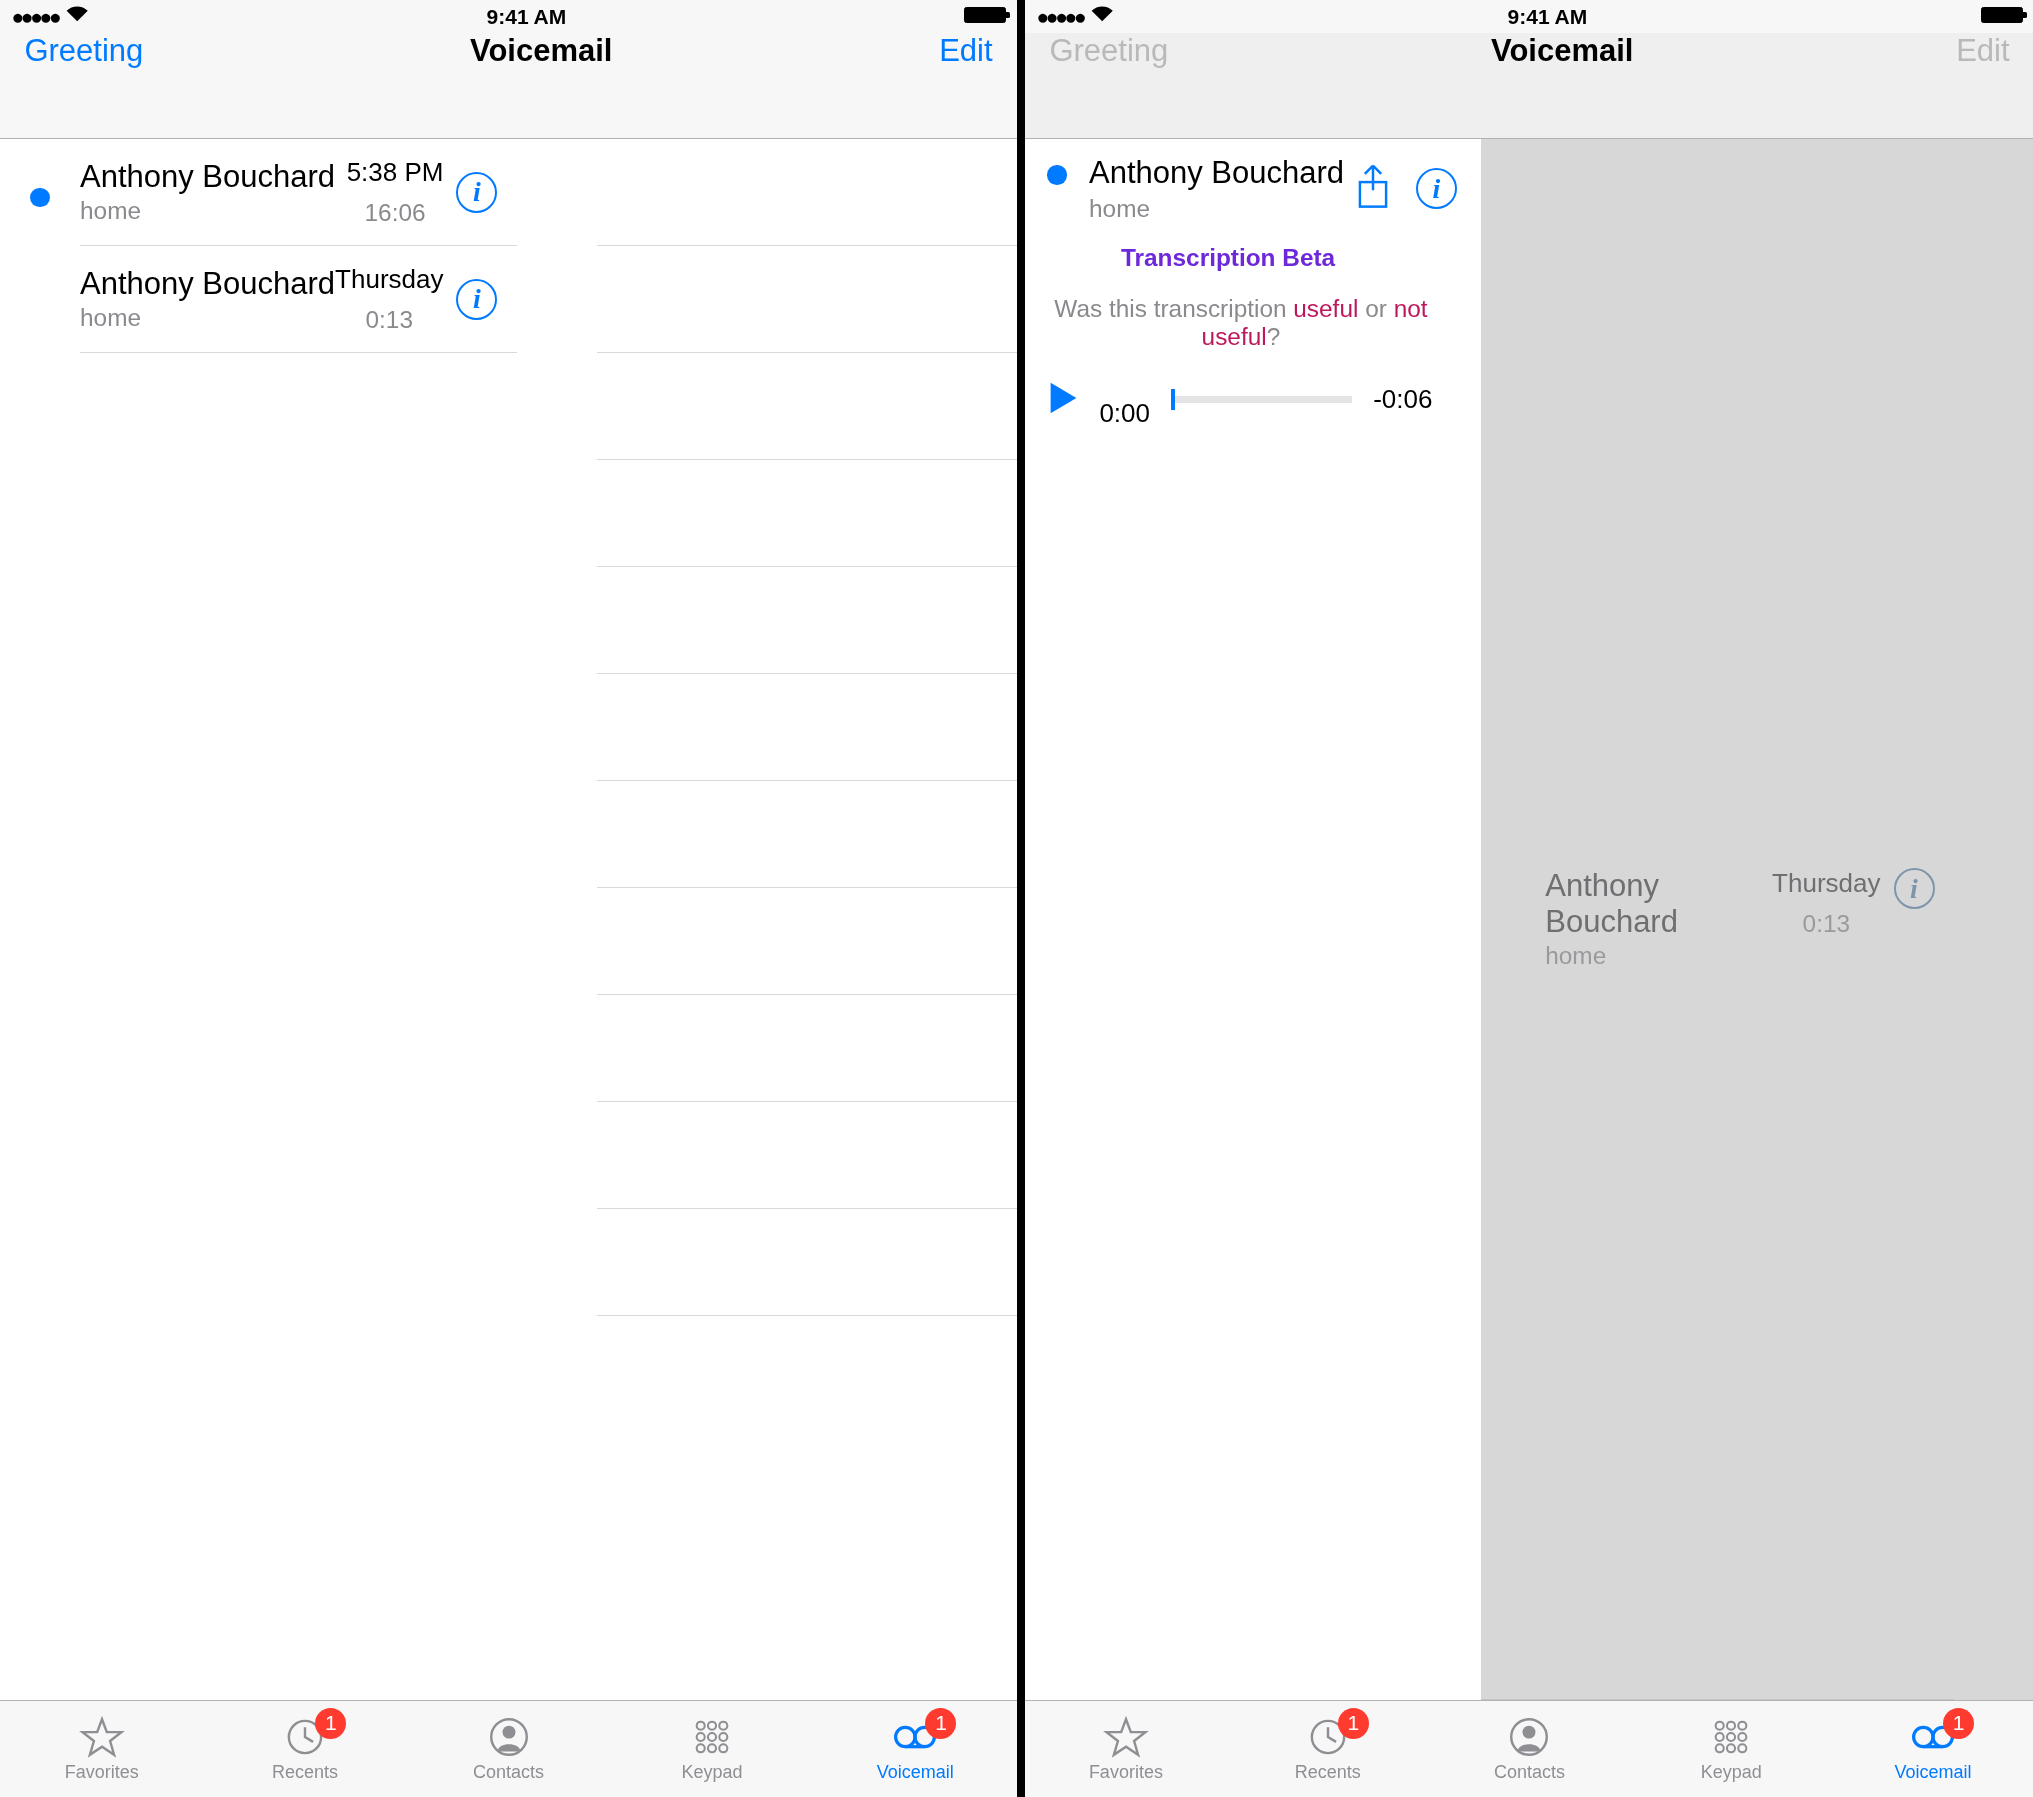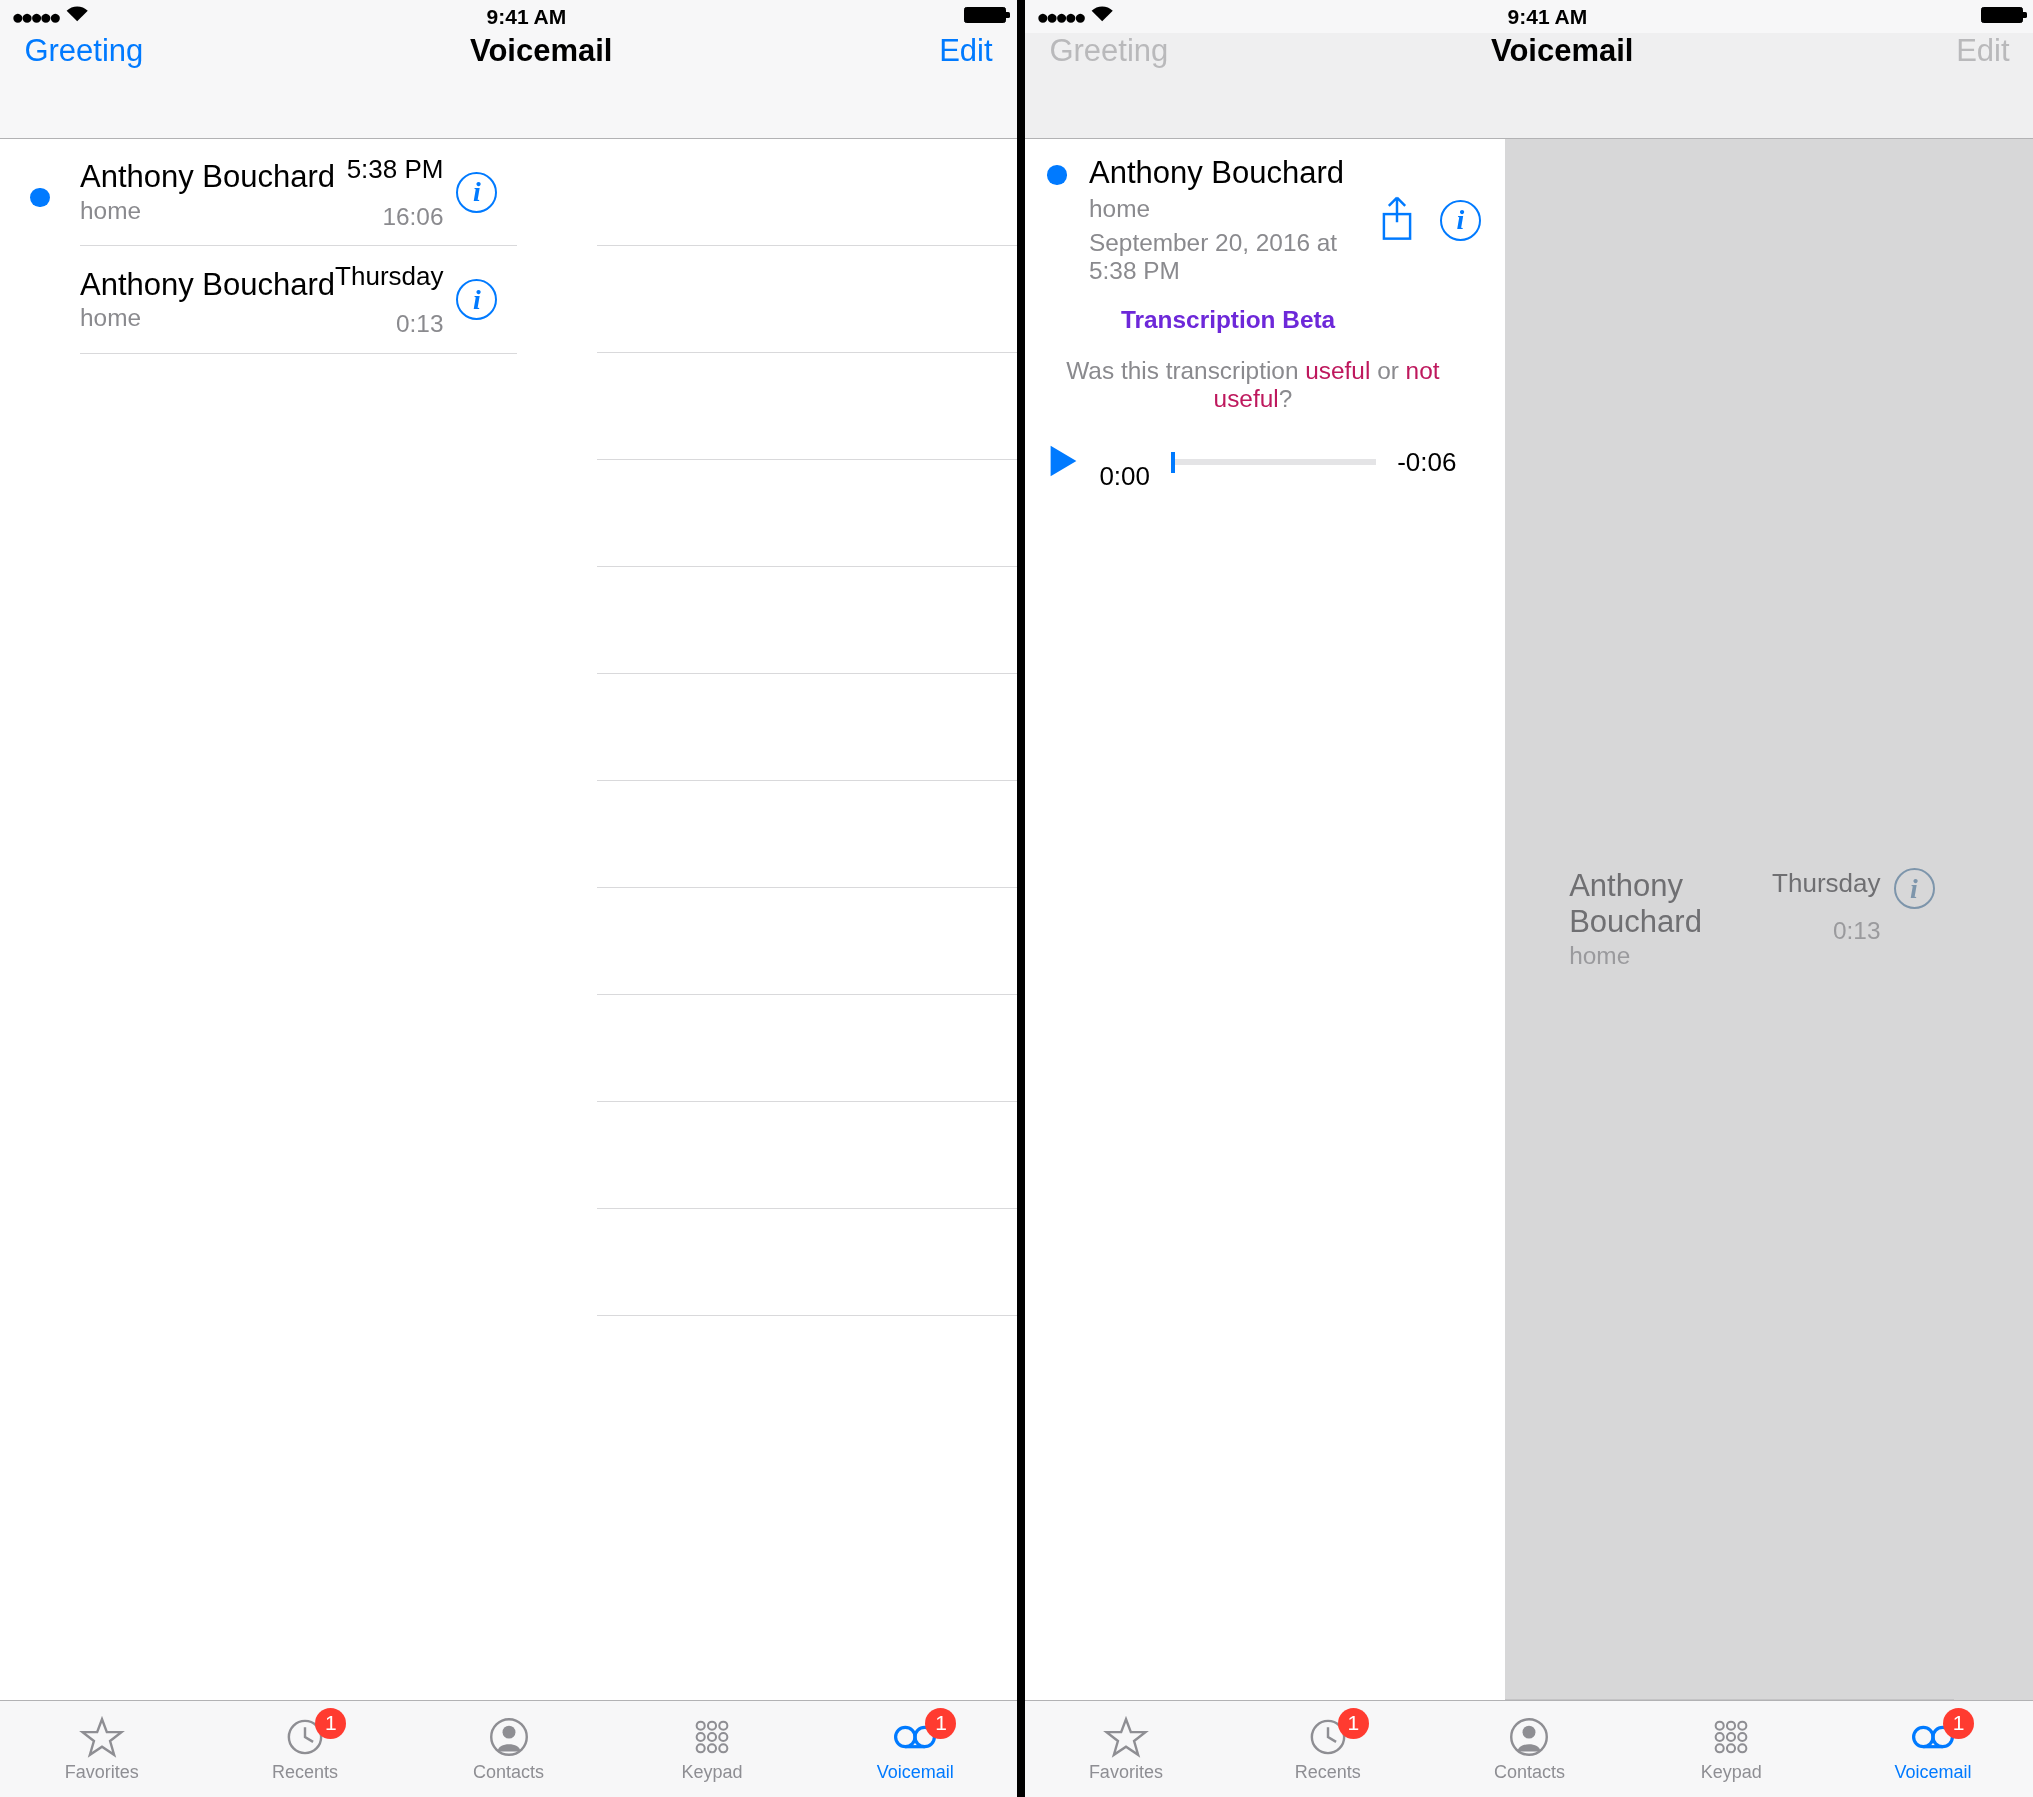--- a/index.html
+++ b/index.html
@@ -18,21 +18,21 @@
 .nav-title { font-size: 31px; font-weight: 600; color: #000; }
 .content { flex: 1; overflow: hidden; display: flex; flex-direction: row; background: #fff; }
 .content.dim { background: #d7d7d8; }
 .vm-row { display: flex; align-items: center; padding: 14.7px 19.5px 14.7px 0; min-height: 107px; }
 .vm-row.sep { border-bottom: 0.8px solid #d9d9db; margin-left: 80px; padding-left:0; }
 .dot-col { width: 80px; display: flex; justify-content: center; align-items: flex-start; padding-top: 9.8px; }
 .blue-dot { width: 19.5px; height: 19.5px; background: #007aff; border-radius: 50%; }
 .vm-main { flex: 1; display: flex; flex-direction: column; gap: 1.6px; }
 .vm-name { font-size: 31px; font-weight: 400; color: #000; }
 .vm-sub { font-size: 24.4px; color: #8a8a8e; }
-.vm-right { display: flex; flex-direction: column; align-items: flex-end; gap: 18px; padding-right: 13px; }
+.vm-right { display: flex; flex-direction: column; align-items: center; gap: 11px; padding-right: 13px; }
 .vm-time { font-size: 26px; color: #000; }
 .vm-dur { font-size: 24.4px; color: #8a8a8e; }
 .info-btn { width: 41px; height: 41px; border: 2.4px solid #007aff; border-radius: 50%; display: flex; align-items: center; justify-content: center; color: #007aff; font-family: Georgia, serif; font-style: italic; font-size: 28px; font-weight: 600; }
 .info-btn.dim { border-color: #7d95ab; color: #7d95ab; }
 .row-actions { display: flex; align-items: center; gap: 24.4px; }
 .share-btn { color: #007aff; }
 .share-btn svg { width: 36px; height: 46px; }
 .empty-rows { flex: 1; display: flex; flex-direction: column; }
 .empty-row { height: 107px; border-bottom: 0.8px solid #d9d9db; margin-left: 80px; }
 .empty-row.dim { border-bottom-color: #c4c4c6; }
@@ -215,21 +215,20 @@
 
   <div class="content dim">
     <div class="detail-card">
       <div class="detail-top">
         <div class="dot-col" style="width:64px;">
             <div class="blue-dot"></div>
           </div>
         <div class="detail-info">
           <div class="vm-name">Anthony Bouchard</div>
           <div class="vm-sub">home</div>
-          <div class="detail-date">September 20, 2016 at 5:38 PM</div>
         </div>
         <div class="row-actions">
           <div class="share-btn">
             <svg viewBox="0 0 44 56">
                 <path d="M22 2 L22 32 M22 2 L12 12 M22 2 L32 12" stroke="#007aff" stroke-width="3" fill="none"></path>
                 <rect x="6" y="22" width="32" height="30" stroke="#007aff" stroke-width="3" fill="none"></rect>
               </svg>
           </div>
           <div class="info-btn">i</div>
         </div>

